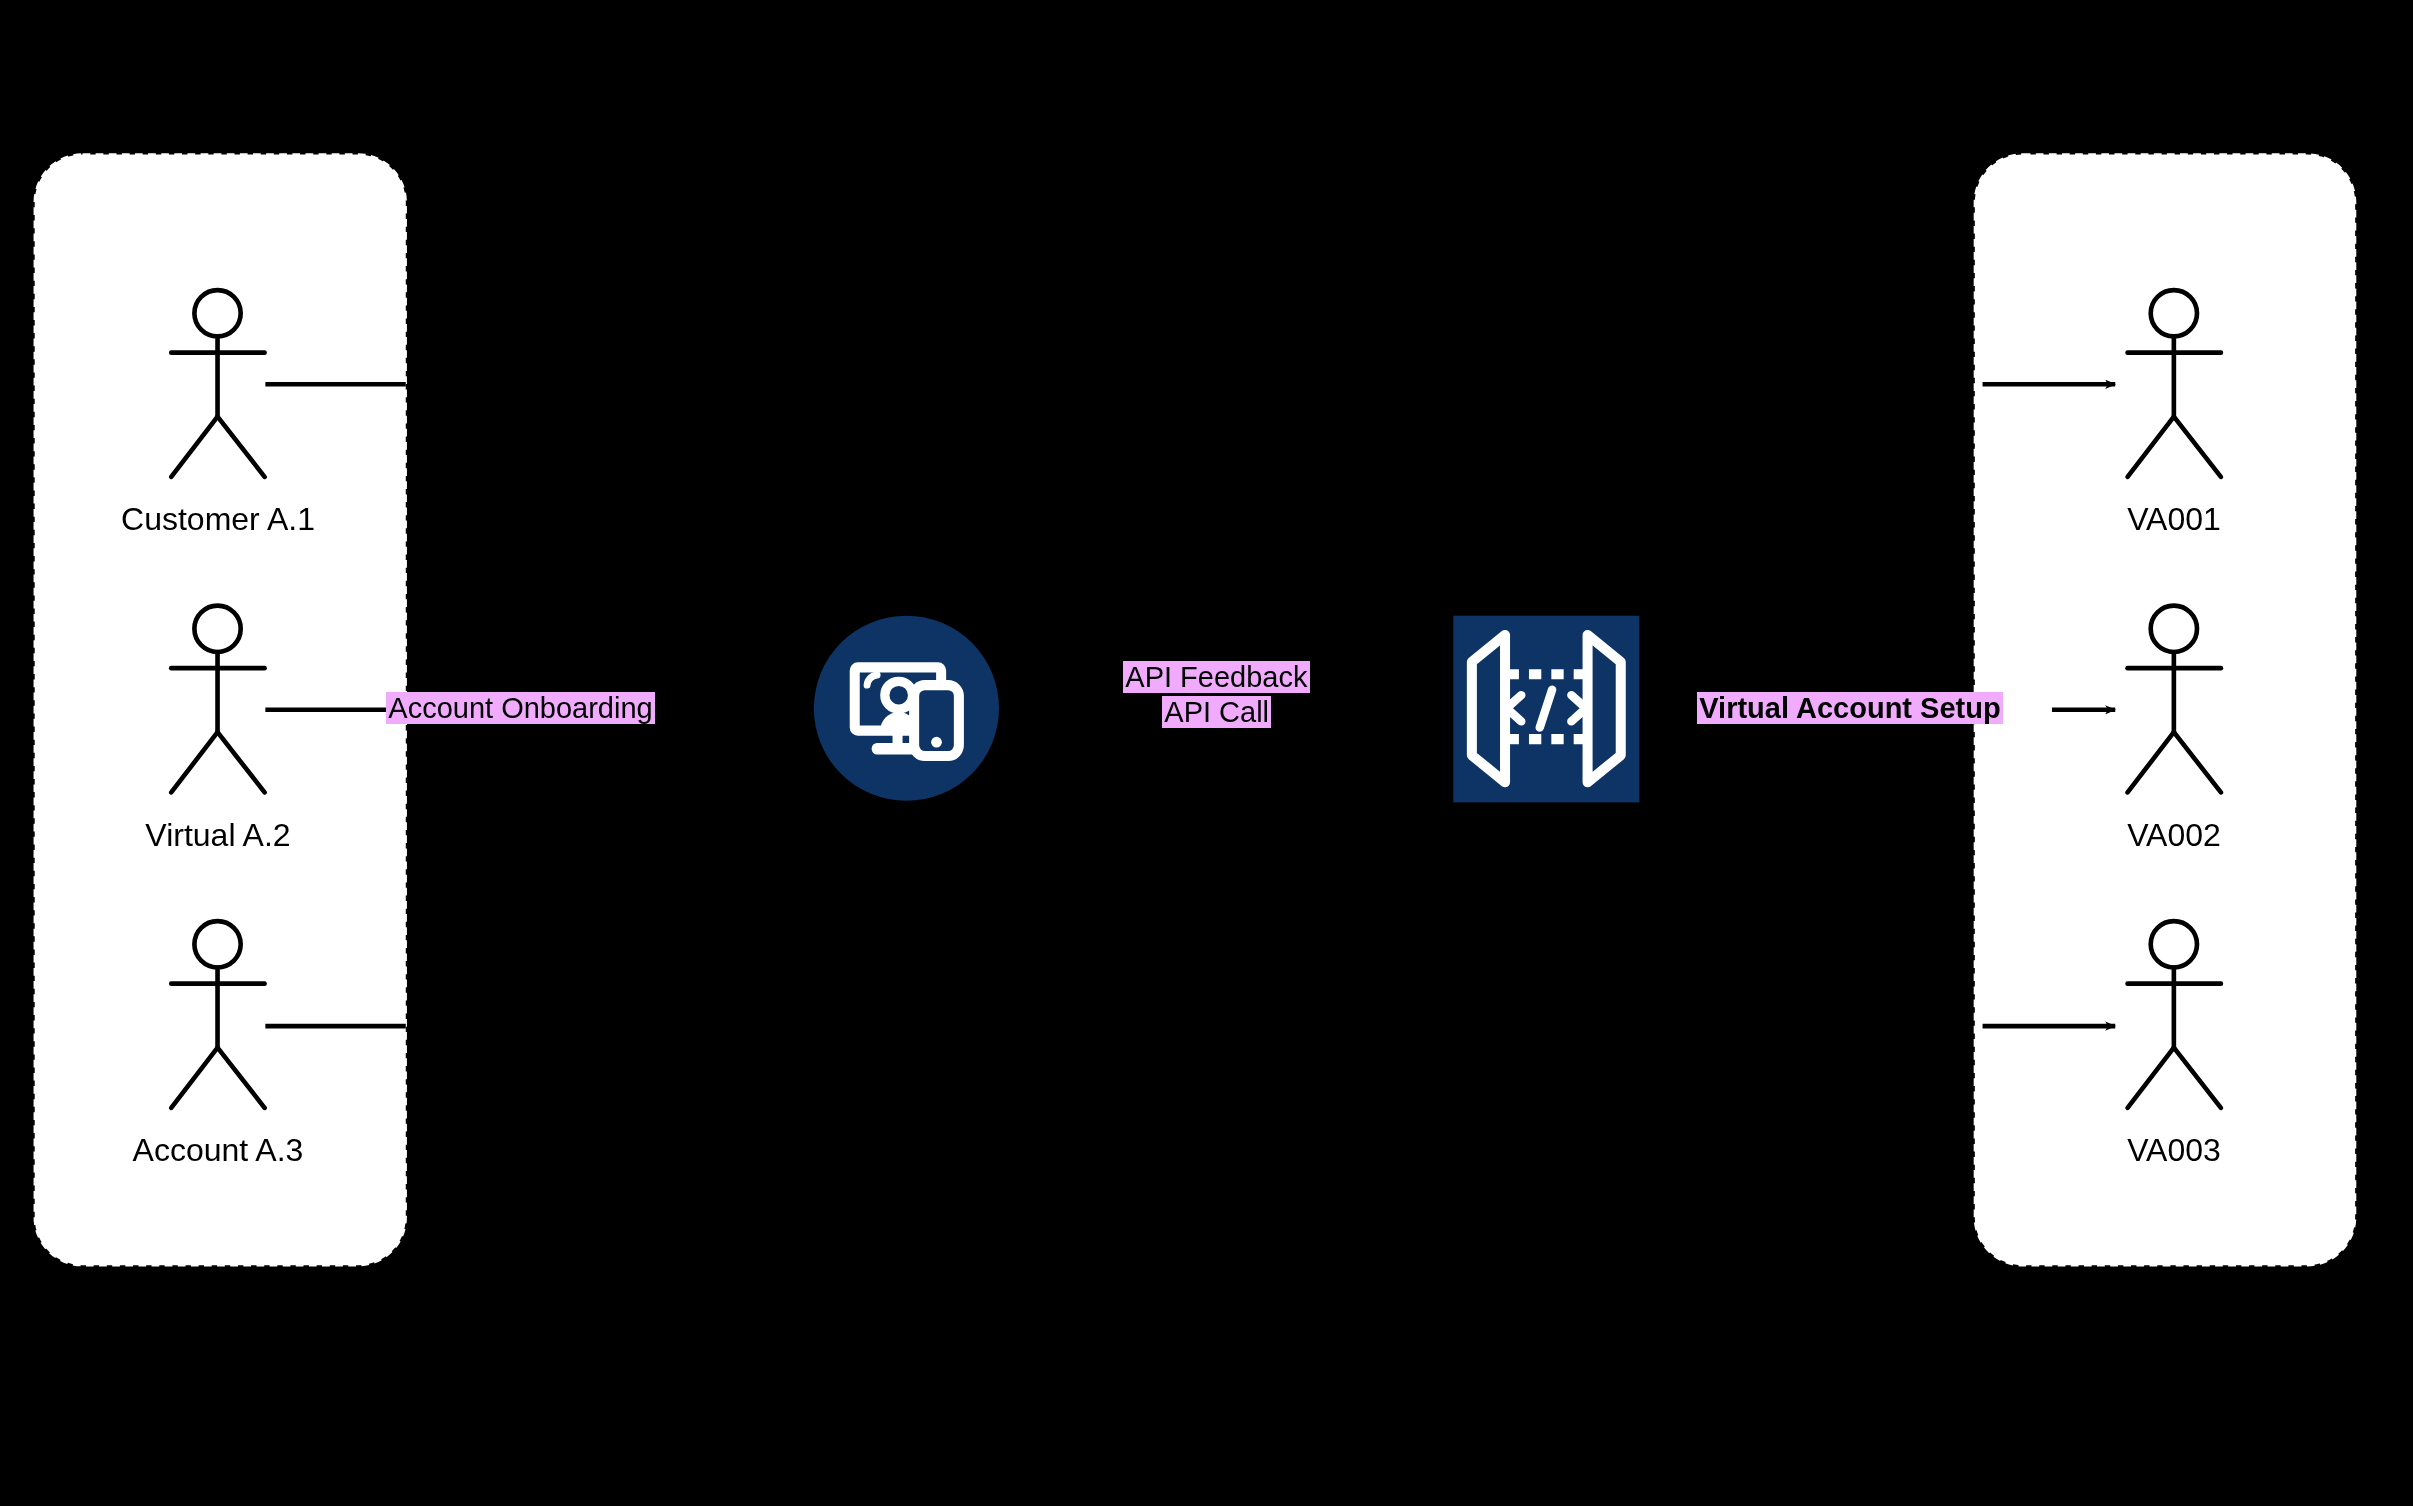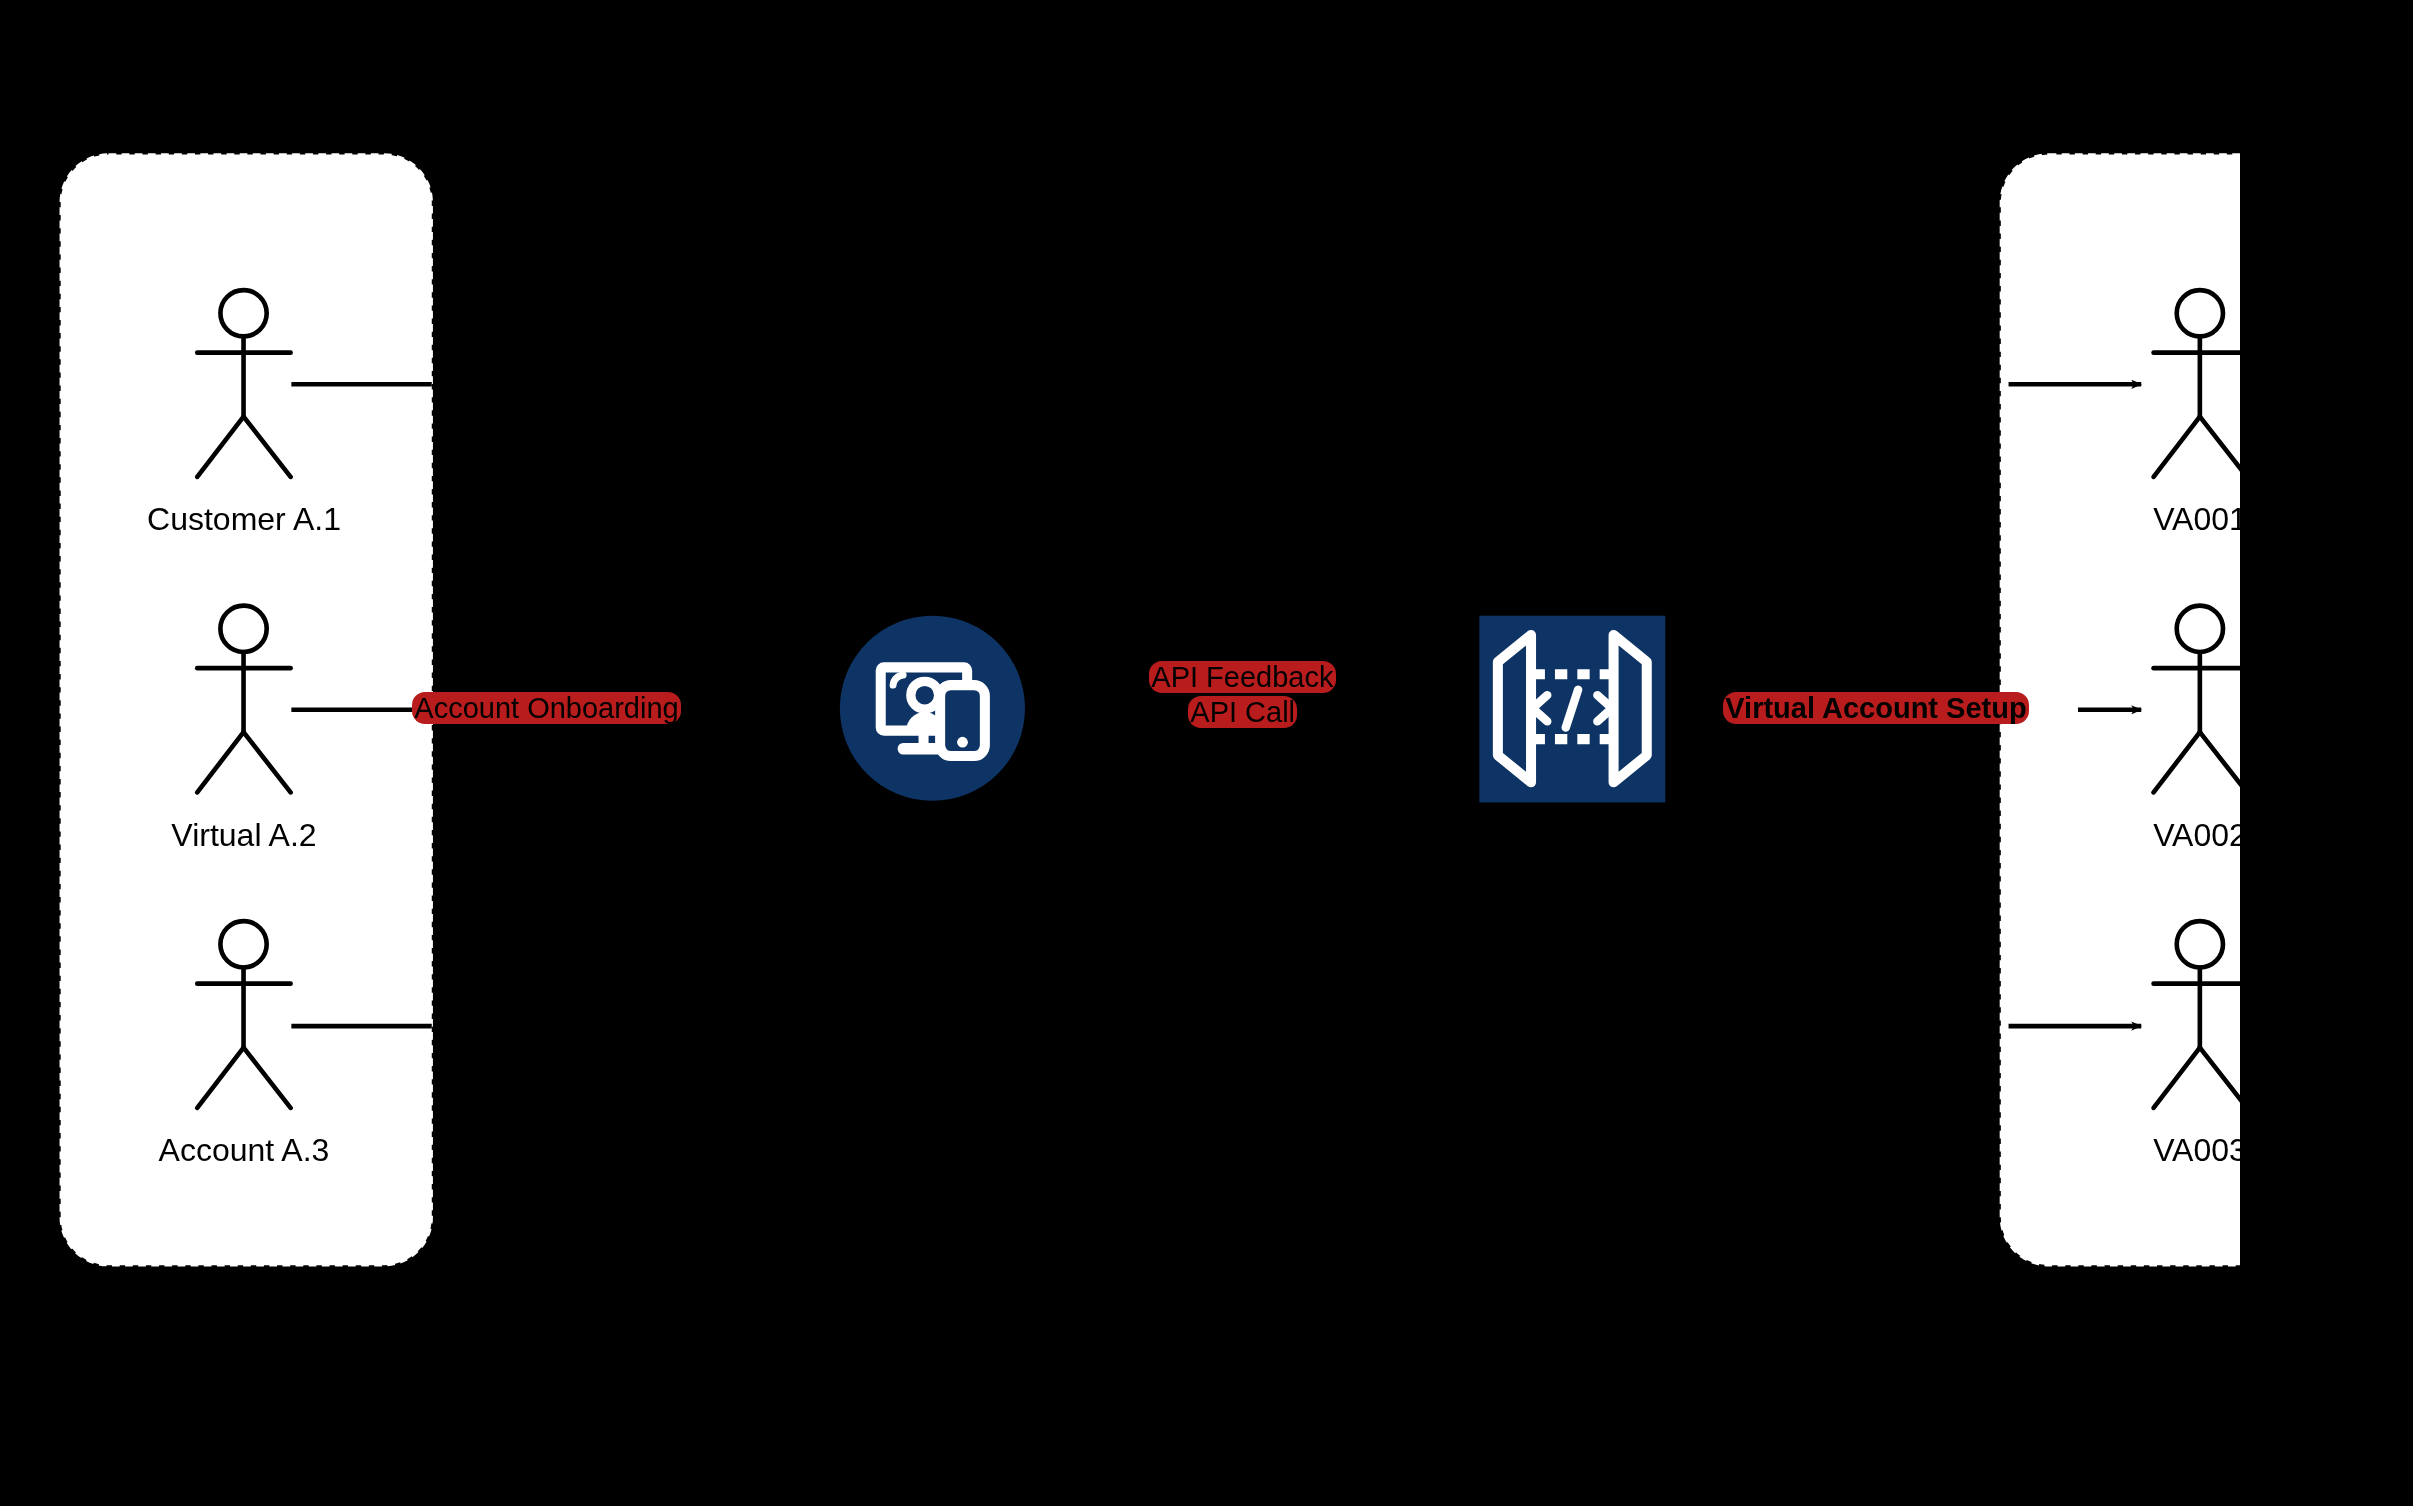--- a/index.html
+++ b/index.html
@@ -3,26 +3,25 @@
 <meta charset="utf-8">
 <title>API Virtual Account Diagram</title>
 <style>
   html, body {
     margin: 0;
     padding: 0;
     background: #000000;
   }
   #canvas {
     position: relative;
-    width: 2214px;
+    width: 2413px;
     height: 1506px;
     background: #000000;
     overflow: hidden;
     font-family: "Liberation Sans", sans-serif;
-    margin-left: 26px;
   }
   #canvas svg.layer {
     position: absolute;
     left: 0;
     top: 0;
     width: 2413px;
     height: 1506px;
     display: block;
   }
   .txt {
@@ -33,24 +32,23 @@
     line-height: 1;
   }
   .actor-label {
     font-size: 32px;
     color: #000000;
     text-align: center;
     transform: translateX(-50%);
   }
   .edge-label {
     font-size: 29px;
-    background: #b91c1c;
+    background: #f0abfc;
     color: #000000;
     padding: 1.5px 2.3px;
-    border-radius: 13px;
   }
   .content-bar {
     position: absolute;
     background: #ffffff;
     color: #000000;
     font-size: 32px;
     font-weight: bold;
     display: flex;
     align-items: center;
     justify-content: center;

